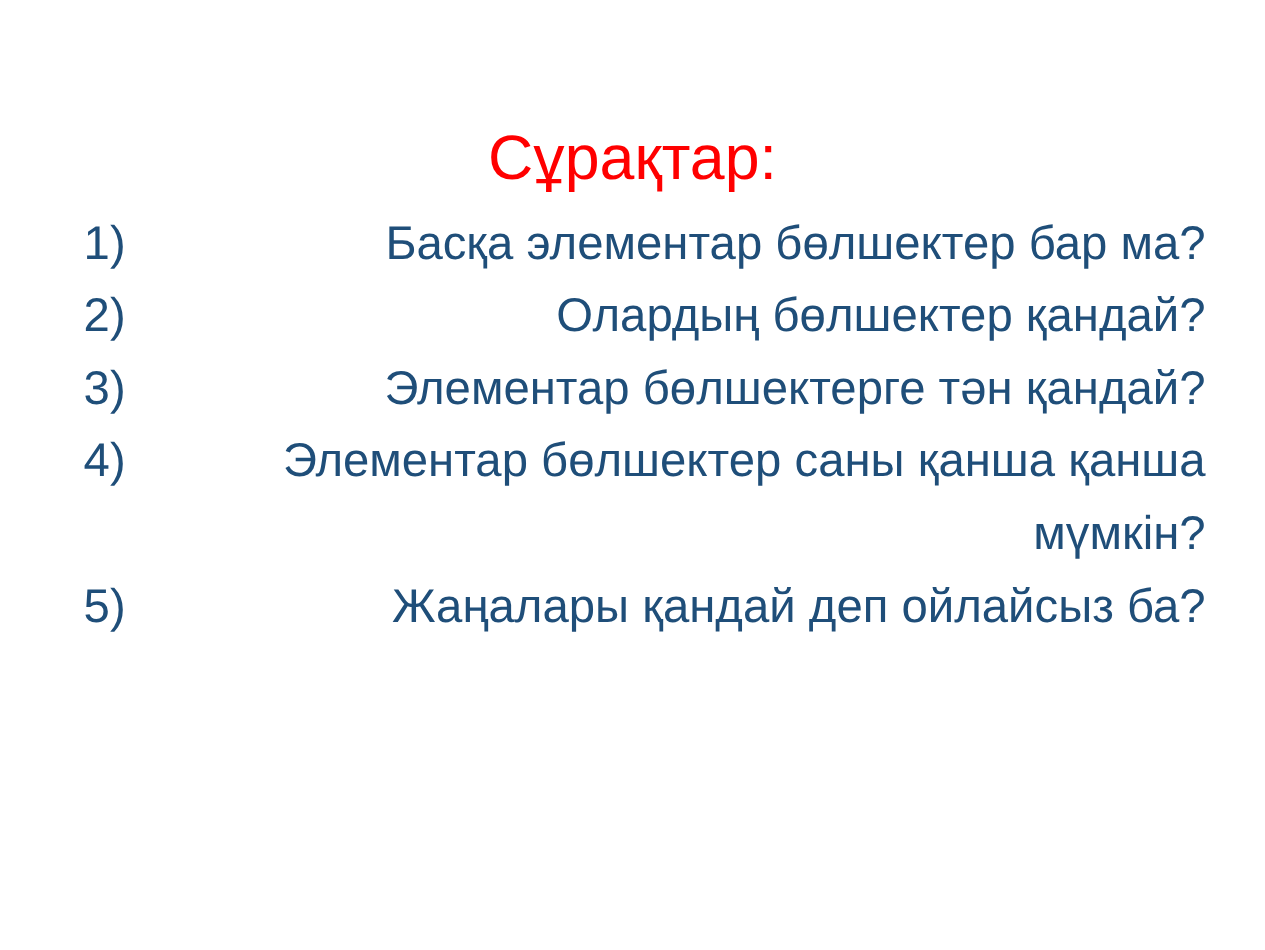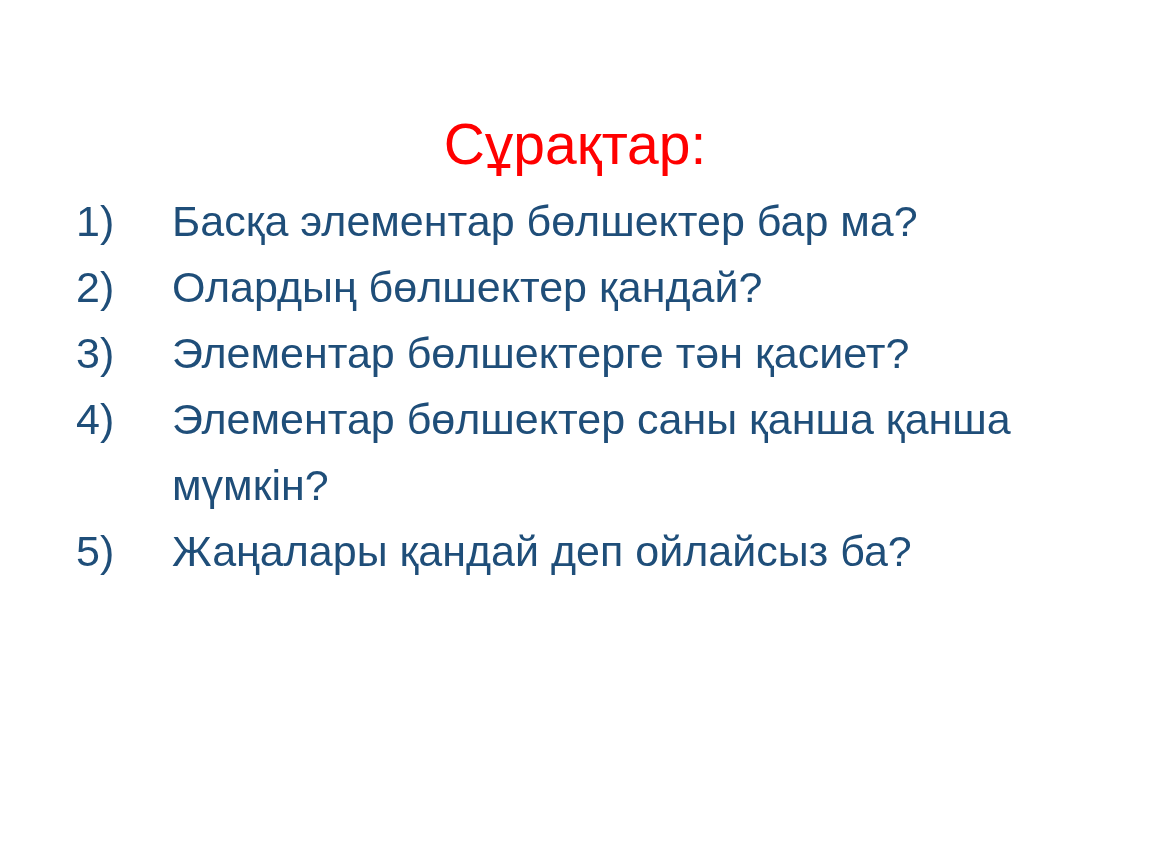--- a/index.html
+++ b/index.html
@@ -58,21 +58,21 @@
     text-align: left;
     color: #1f4e79;
     font-size: 43px;
     line-height: 66px;
   }
   .item-text {
     flex: 1 1 auto;
     color: #1f4e79;
     font-size: 43px;
     line-height: 66px;
-    text-align: left;
+    text-align: right;
     white-space: pre-line;
   }
 </style>
 </head>
 <body>
 
 <div class="slide">
 
   <div class="slide-title">Сұрақтар:</div>
 
@@ -83,21 +83,21 @@
       <span class="item-text">Басқа элементар бөлшектер бар ма?</span>
     </li>
 
     <li class="question-item">
       <span class="item-marker">2)</span>
       <span class="item-text">Олардың бөлшектер қандай?</span>
     </li>
 
     <li class="question-item">
       <span class="item-marker">3)</span>
-      <span class="item-text">Элементар бөлшектерге тән қасиет?</span>
+      <span class="item-text">Элементар бөлшектерге тән қандай?</span>
     </li>
 
     <li class="question-item">
       <span class="item-marker">4)</span>
       <span class="item-text">Элементар бөлшектер саны қанша қанша мүмкін?</span>
     </li>
 
     <li class="question-item">
       <span class="item-marker">5)</span>
       <span class="item-text">Жаңалары қандай деп ойлайсыз ба?</span>

